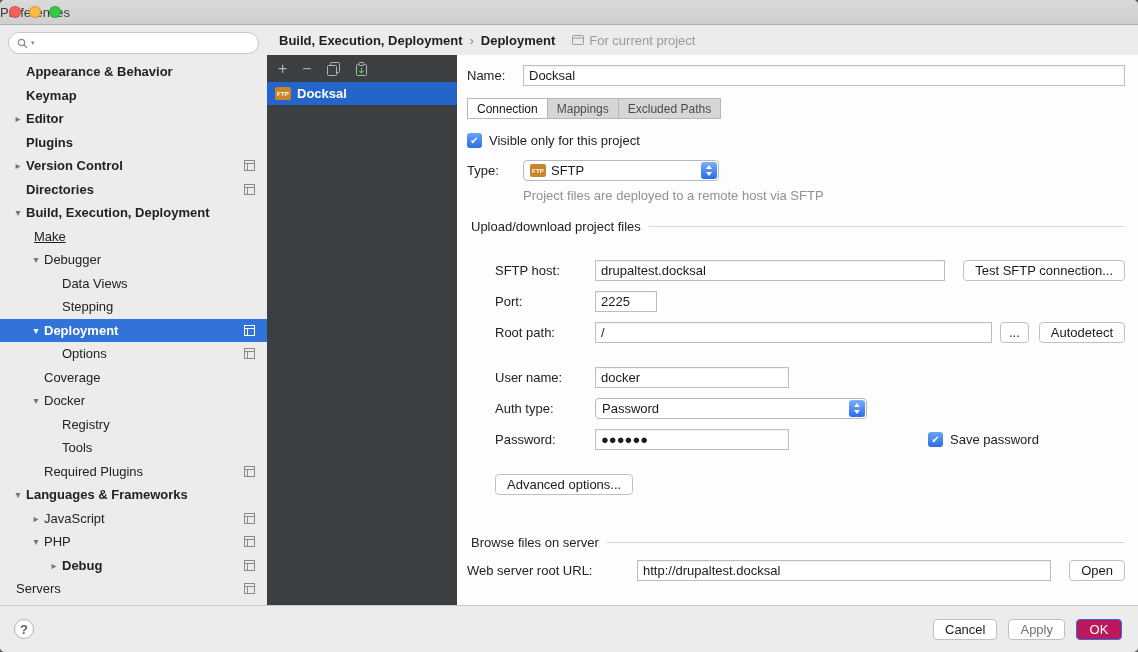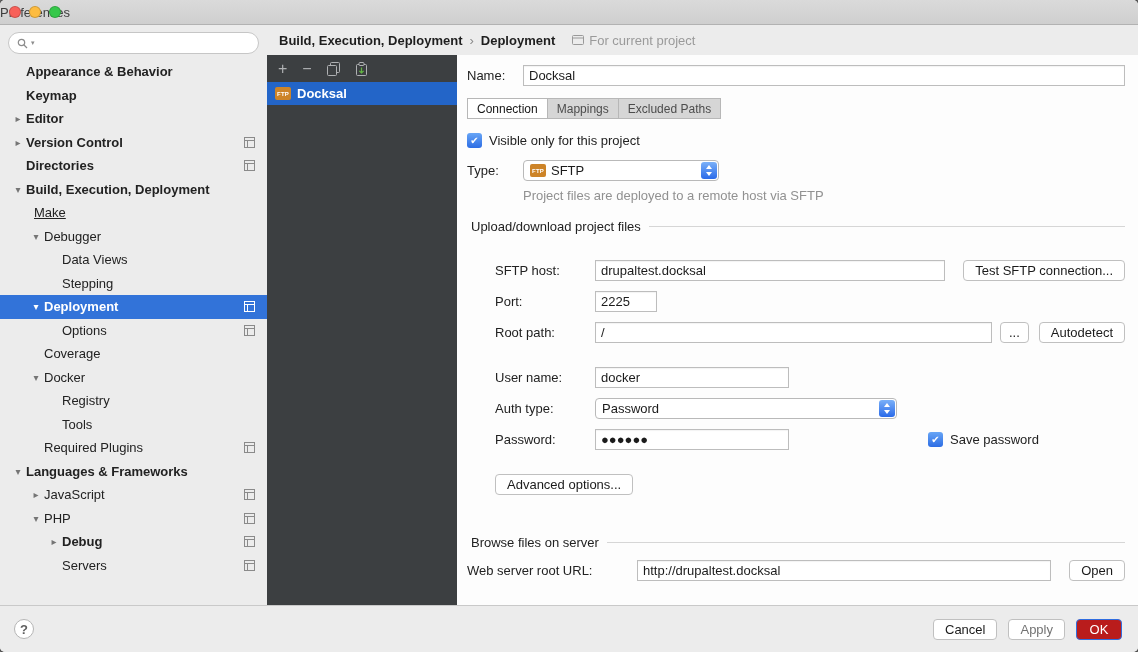--- a/index.html
+++ b/index.html
@@ -87,37 +87,37 @@
   .btn.small { padding:0 8px; }
   .host-row { margin-top:26px; }
   .host-row input { width:350px; }
   .port-row { margin-top:10px; }
   .port-row input { width:62px; }
   .root-row { margin-top:10px; }
   .root-row input { flex:1; }
   .user-row { margin-top:24px; }
   .user-row input, .pass-row input { width:194px; }
   .auth-row { margin-top:10px; }
-  .auth-row .combo { width:302px; }
+  .auth-row .combo { width:272px; }
   .pass-row { margin-top:10px; }
   .savepw { display:flex; align-items:center; margin-left:139px; }
   .adv-row { margin-top:24px; }
   .browse-section { margin-top:40px; }
   .webroot-row { margin-top:10px; }
   .webroot-row .flabel { flex:0 0 170px; }
   .webroot-row input { flex:1; }
   .spacer { flex:1; }
 
   
   .bottombar { flex:0 0 47px; background:#ececec; border-top:1px solid #c9c9c9; display:flex; align-items:center; padding:0 16px 0 14px; }
   .help-btn { width:20px; height:20px; border-radius:50%; border:1px solid #b5b5b5; background:#fff; color:#5f5f5f; font-size:13px; font-weight:bold; display:flex; align-items:center; justify-content:center; }
   .footer-buttons { margin-left:auto; display:flex; gap:11px; }
   .footer-buttons .btn { min-width:46px; }
   .btn.disabled { color:#737373; }
-  .btn.primary { background:#b91c1c; border-color:#2f6de0; color:#fff; }
+  .btn.primary { background:#be185d; border-color:#2f6de0; color:#fff; }
 </style>
 </head>
 <body>
 
 <div class="window">
 
   <div class="titlebar">
     <div class="traffic">
       <span class="light red"></span>
       <span class="light yellow"></span>
@@ -164,20 +164,31 @@
           <span class="tlabel">Editor</span>
           <span class="share-icon" style="visibility: hidden;">
               <svg width="11" height="11" viewBox="0 0 11 11">
                 <rect x="0.5" y="0.5" width="10" height="10" fill="none" stroke="currentColor"></rect>
                 <line x1="0.5" y1="3.5" x2="10.5" y2="3.5" stroke="currentColor"></line>
                 <line x1="3.5" y1="3.5" x2="3.5" y2="10.5" stroke="currentColor"></line>
               </svg>
             </span>
         </div>
           <div class="tree-row bold" style="padding-left: 10px;">
+          <span class="arrow"></span>
+          <span class="tlabel">Plugins</span>
+          <span class="share-icon" style="visibility: hidden;">
+              <svg width="11" height="11" viewBox="0 0 11 11">
+                <rect x="0.5" y="0.5" width="10" height="10" fill="none" stroke="currentColor"></rect>
+                <line x1="0.5" y1="3.5" x2="10.5" y2="3.5" stroke="currentColor"></line>
+                <line x1="3.5" y1="3.5" x2="3.5" y2="10.5" stroke="currentColor"></line>
+              </svg>
+            </span>
+        </div>
+          <div class="tree-row bold" style="padding-left: 10px;">
           <span class="arrow">▸</span>
           <span class="tlabel">Version Control</span>
           <span class="share-icon">
               <svg width="11" height="11" viewBox="0 0 11 11">
                 <rect x="0.5" y="0.5" width="10" height="10" fill="none" stroke="currentColor"></rect>
                 <line x1="0.5" y1="3.5" x2="10.5" y2="3.5" stroke="currentColor"></line>
                 <line x1="3.5" y1="3.5" x2="3.5" y2="10.5" stroke="currentColor"></line>
               </svg>
             </span>
         </div>
@@ -361,21 +372,21 @@
           <span class="arrow">▸</span>
           <span class="tlabel">Debug</span>
           <span class="share-icon">
               <svg width="11" height="11" viewBox="0 0 11 11">
                 <rect x="0.5" y="0.5" width="10" height="10" fill="none" stroke="currentColor"></rect>
                 <line x1="0.5" y1="3.5" x2="10.5" y2="3.5" stroke="currentColor"></line>
                 <line x1="3.5" y1="3.5" x2="3.5" y2="10.5" stroke="currentColor"></line>
               </svg>
             </span>
         </div>
-          <div class="tree-row" style="padding-left: 46px;">
+          <div class="tree-row" style="">
           <span class="arrow"></span>
           <span class="tlabel">Servers</span>
           <span class="share-icon">
               <svg width="11" height="11" viewBox="0 0 11 11">
                 <rect x="0.5" y="0.5" width="10" height="10" fill="none" stroke="currentColor"></rect>
                 <line x1="0.5" y1="3.5" x2="10.5" y2="3.5" stroke="currentColor"></line>
                 <line x1="3.5" y1="3.5" x2="3.5" y2="10.5" stroke="currentColor"></line>
               </svg>
             </span>
         </div>

